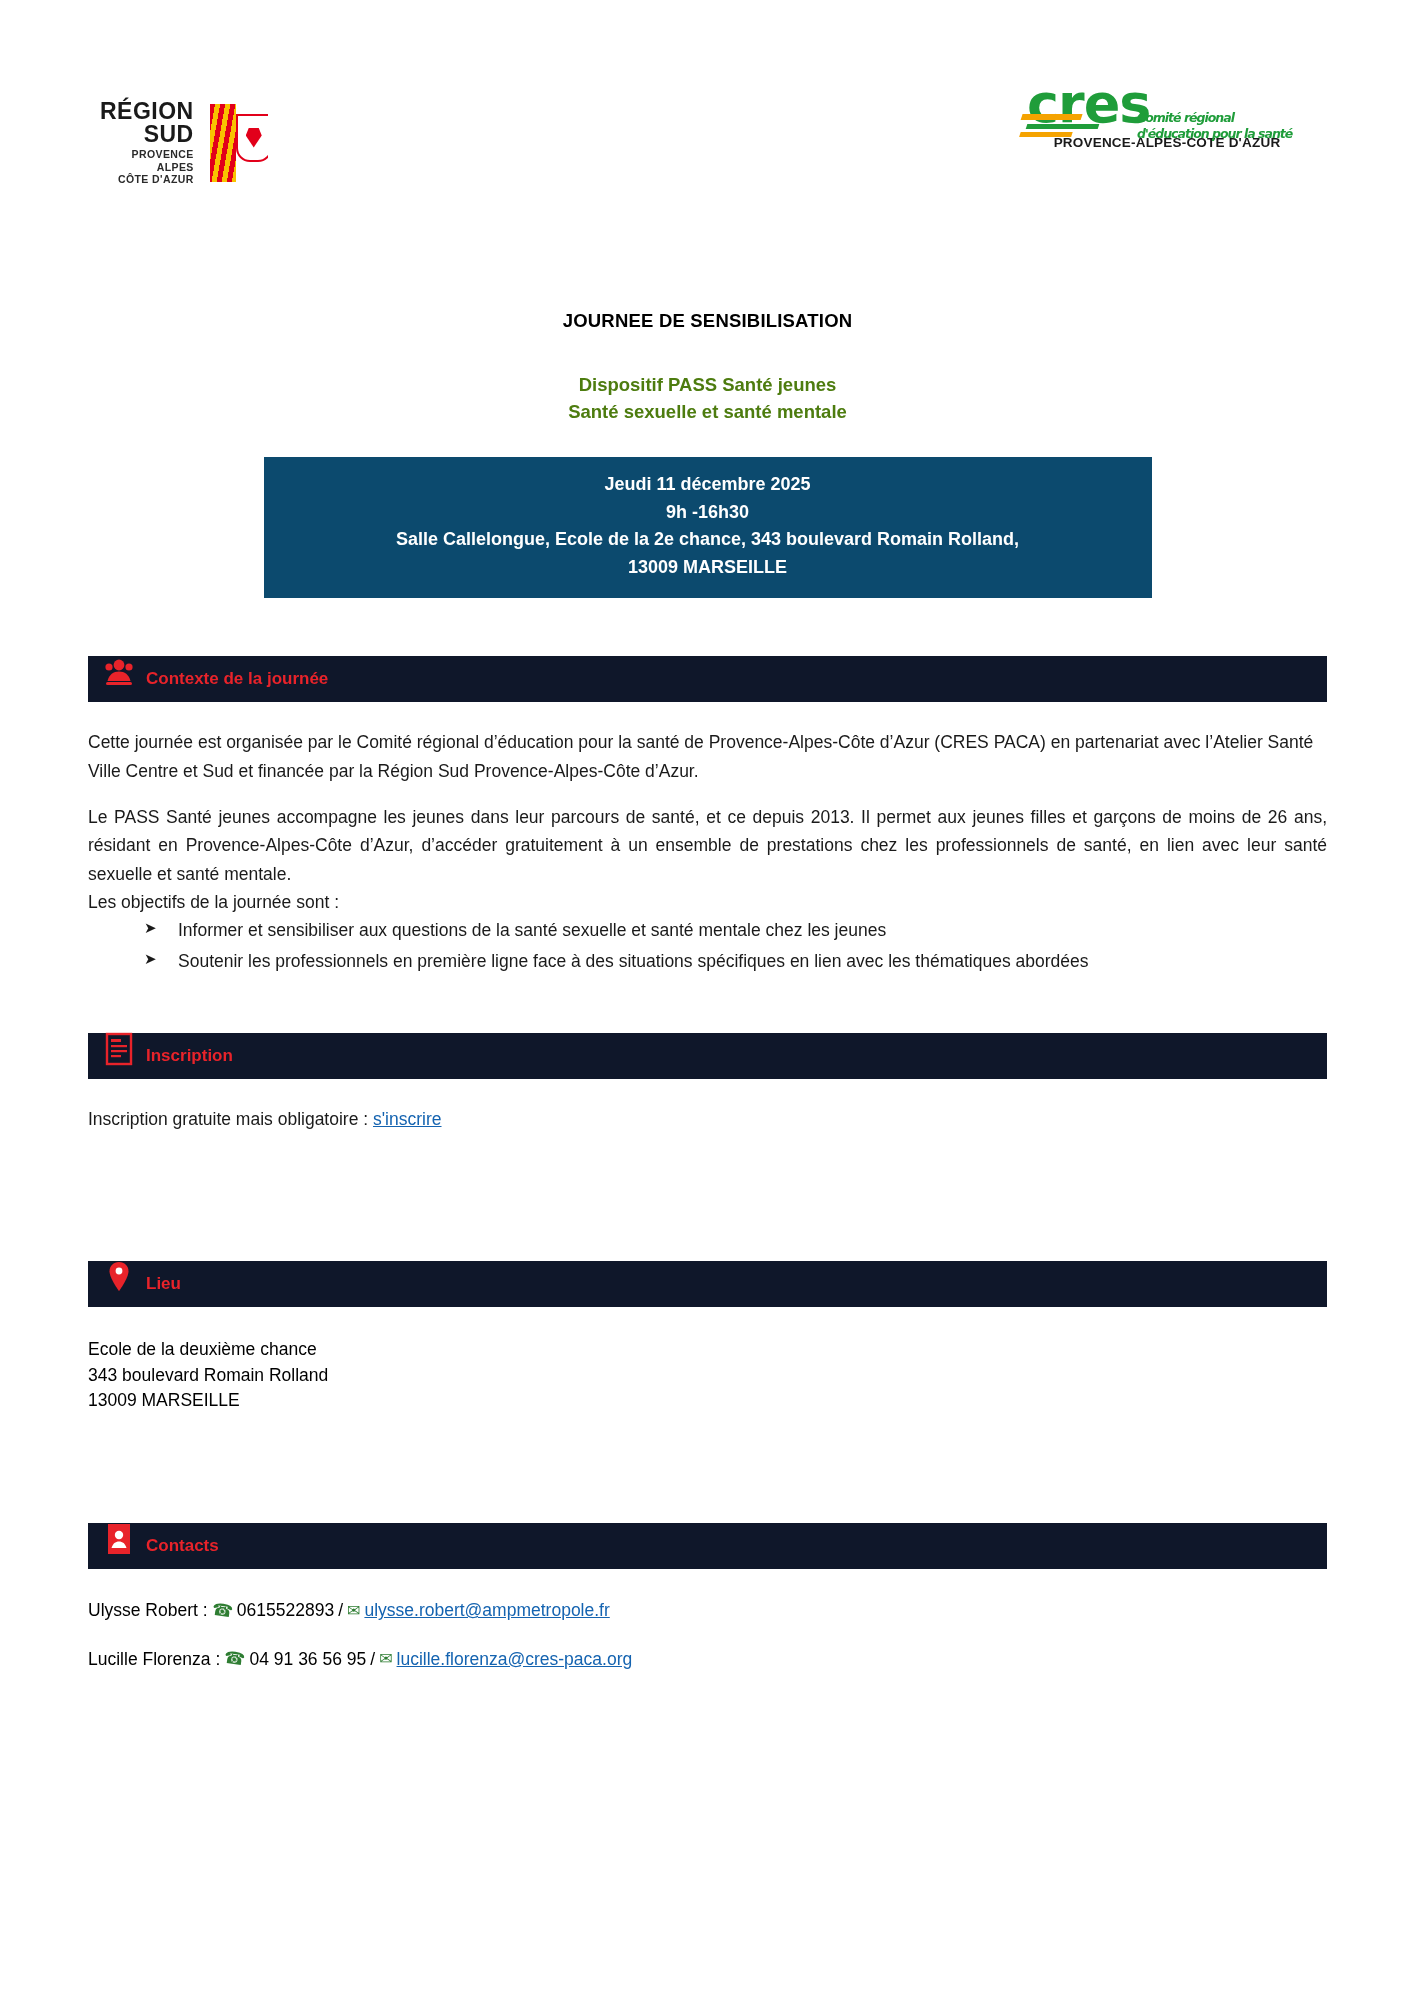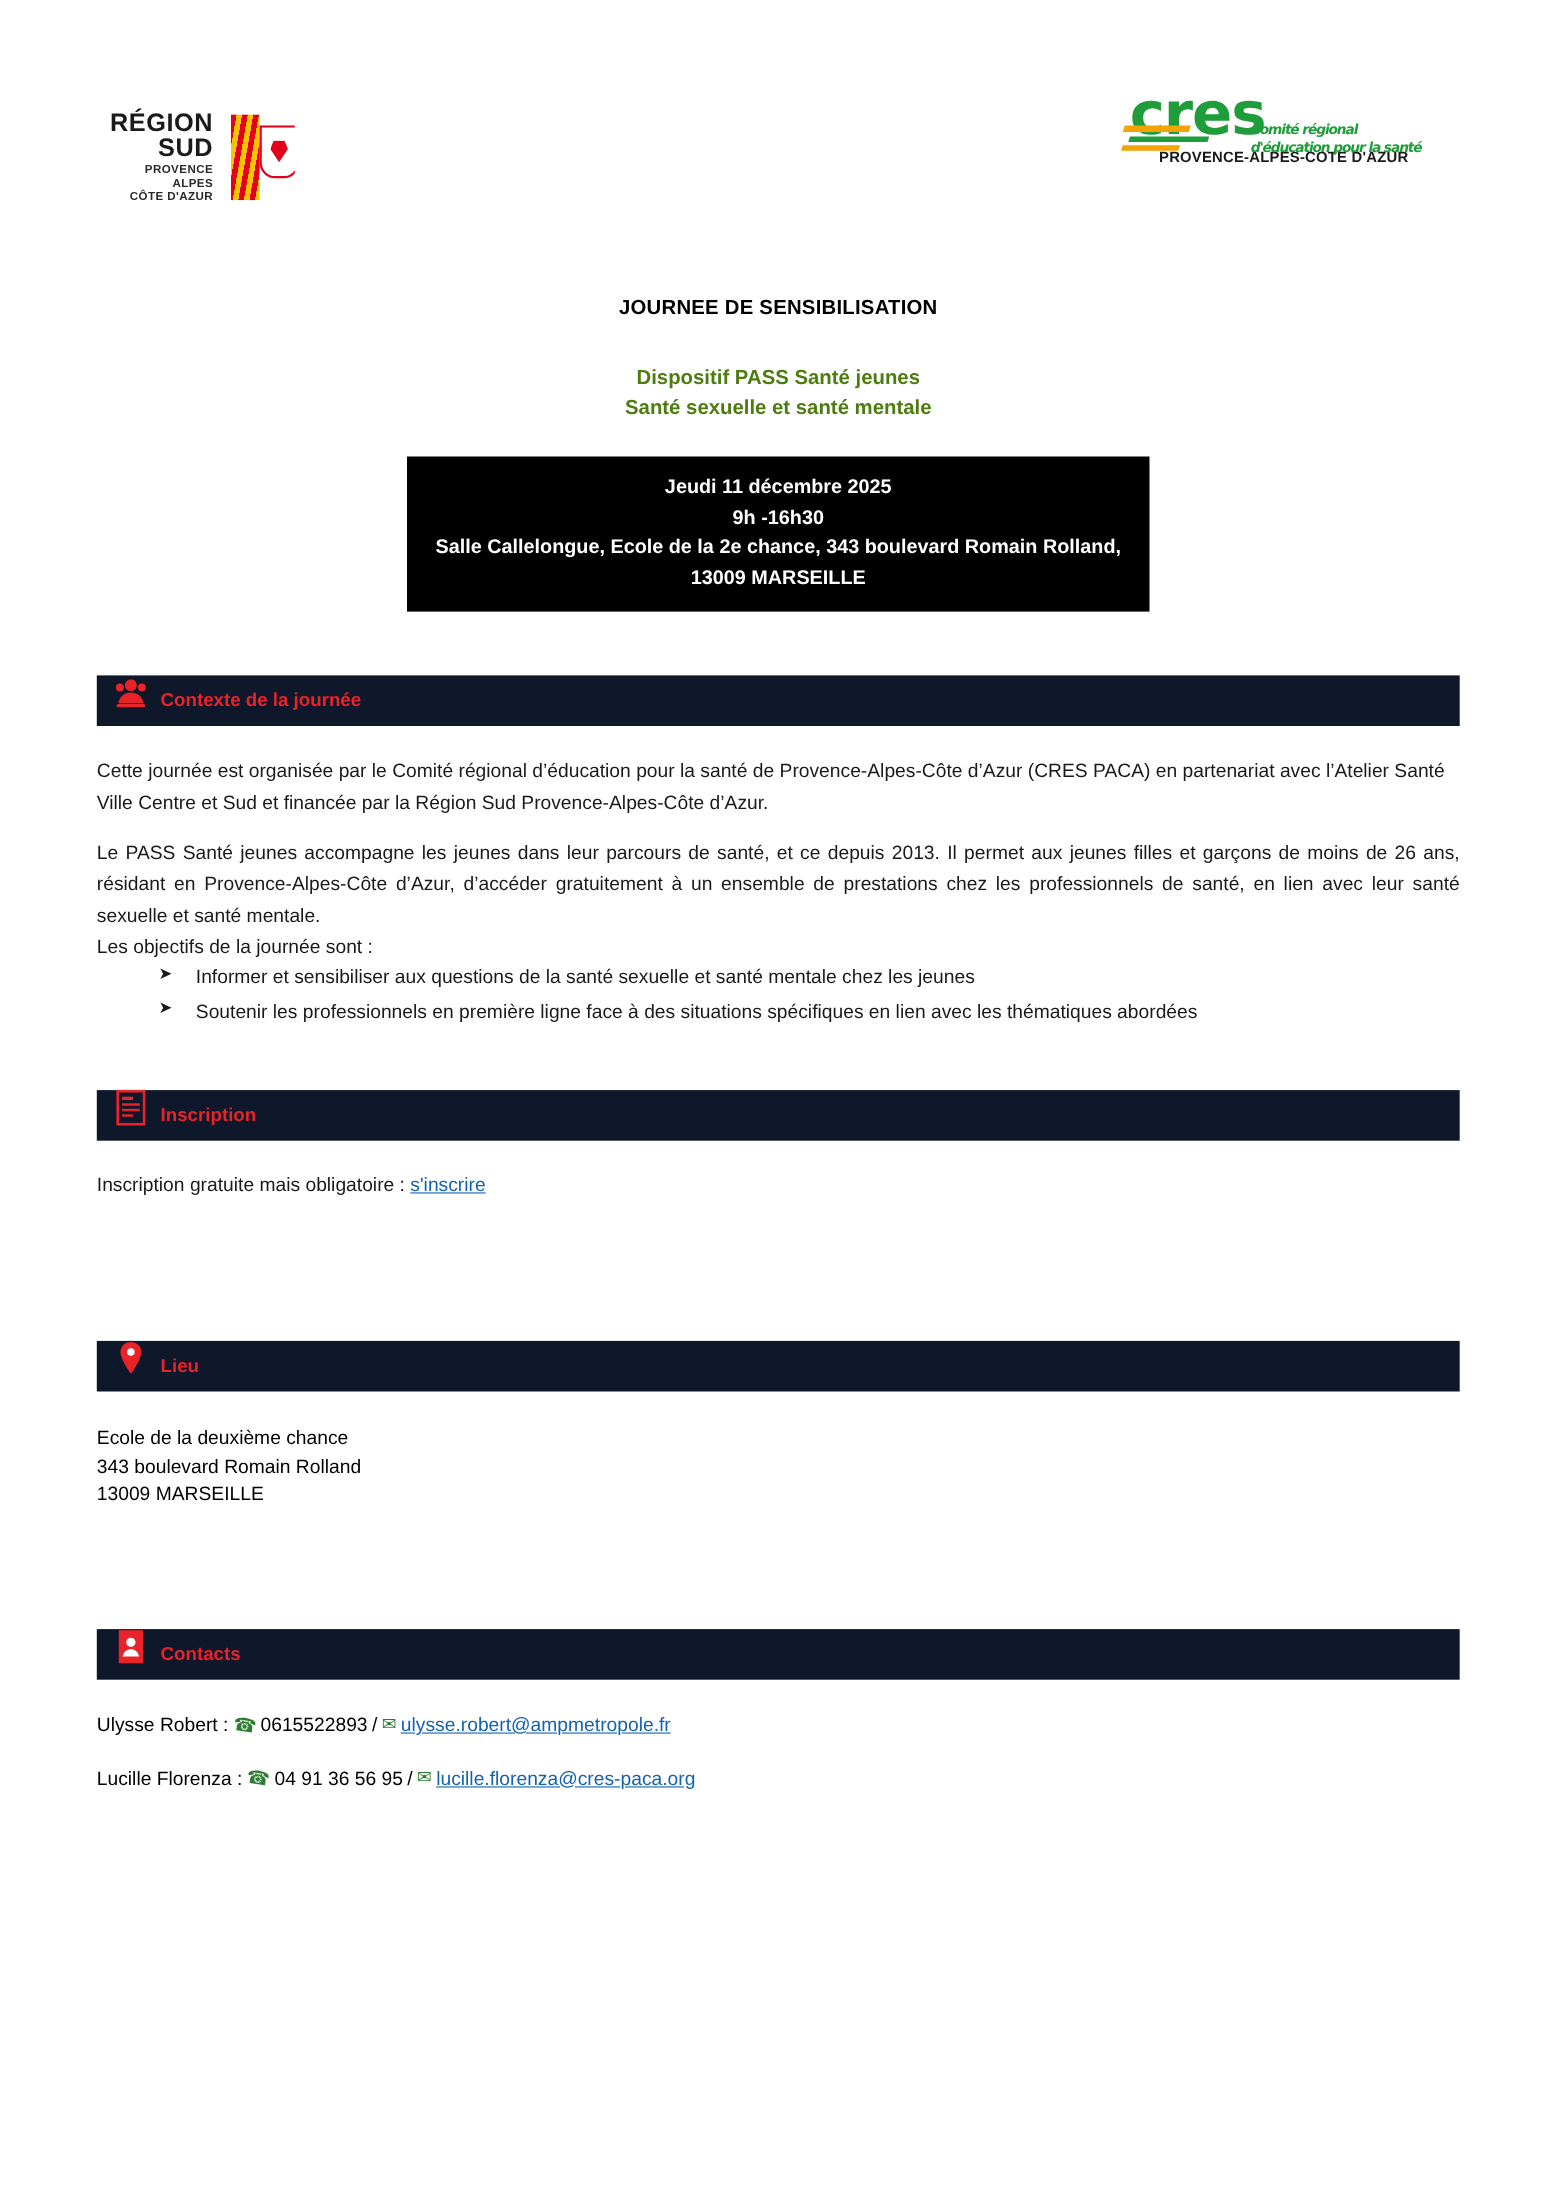--- a/index.html
+++ b/index.html
@@ -140,36 +140,36 @@
     color: #1a1a1a;
     text-align: center;
   }
 
   
   .title-main {
     text-align: center;
     font-size: 18.5px;
     font-weight: bold;
     color: #000000;
-    margin-top: 78px;
+    margin-top: 120px;
     letter-spacing: 0.2px;
   }
   .title-sub {
     text-align: center;
     font-size: 18.5px;
     font-weight: bold;
     color: #4d7c0f;
     margin-top: 40px;
     line-height: 1.45;
   }
 
   .banner {
     margin: 31px auto 0 auto;
-    width: 675px;
-    background: #000000;
+    width: 888px;
+    background: #0c4a6e;
     color: #ffffff;
     text-align: center;
     font-size: 18px;
     font-weight: bold;
     line-height: 1.55;
     padding: 14px 10px 16px 10px;
     box-sizing: border-box;
   }
 
   

